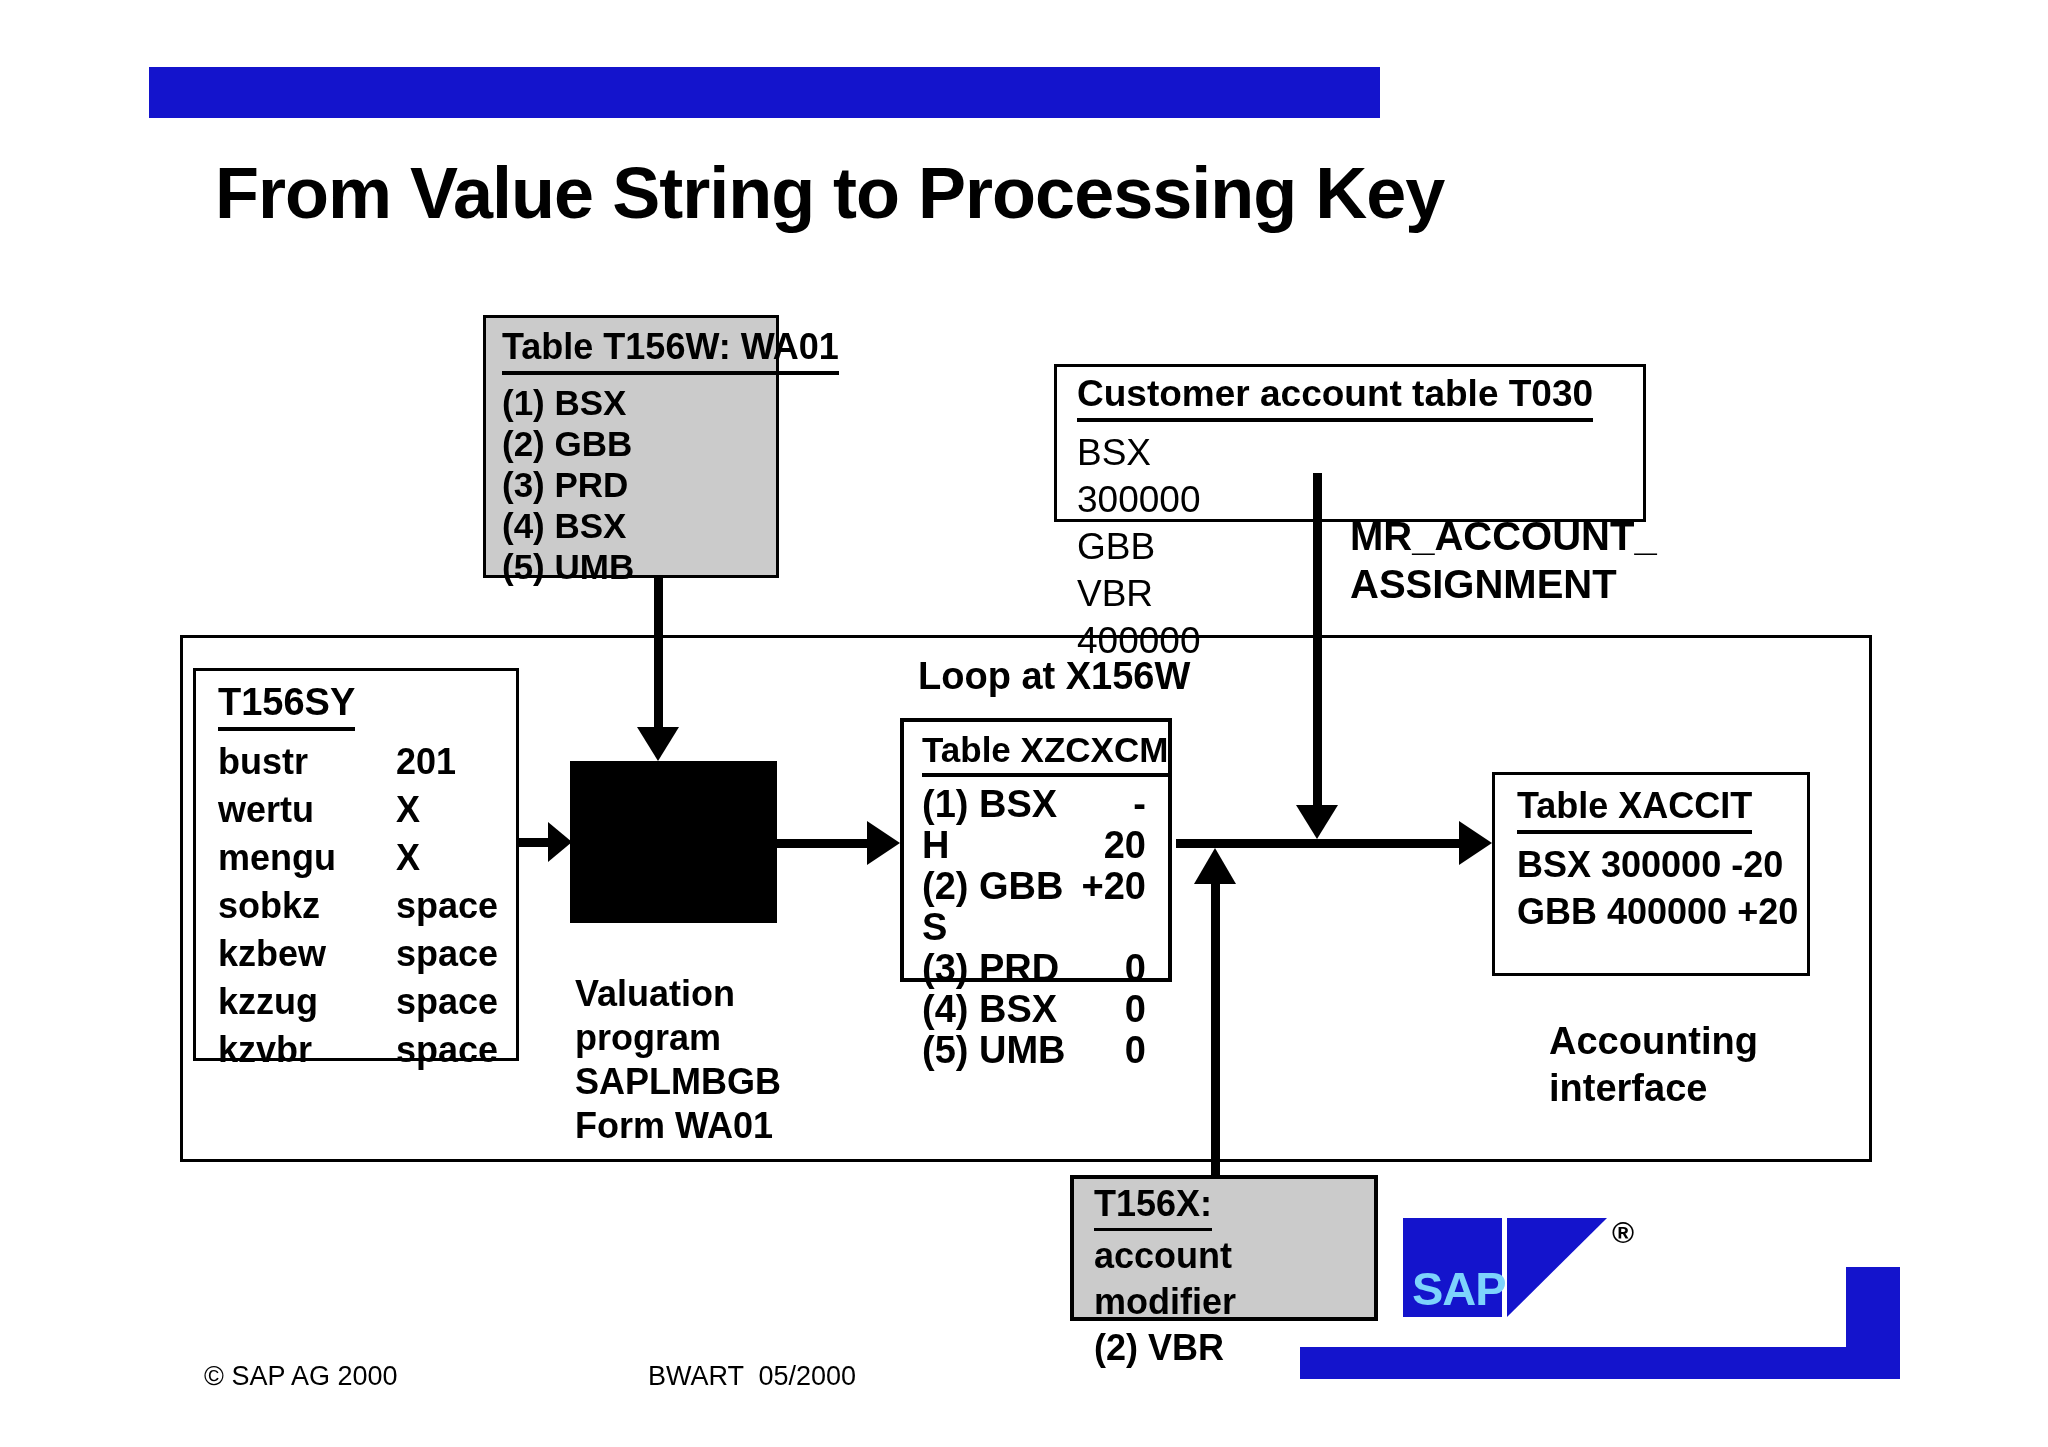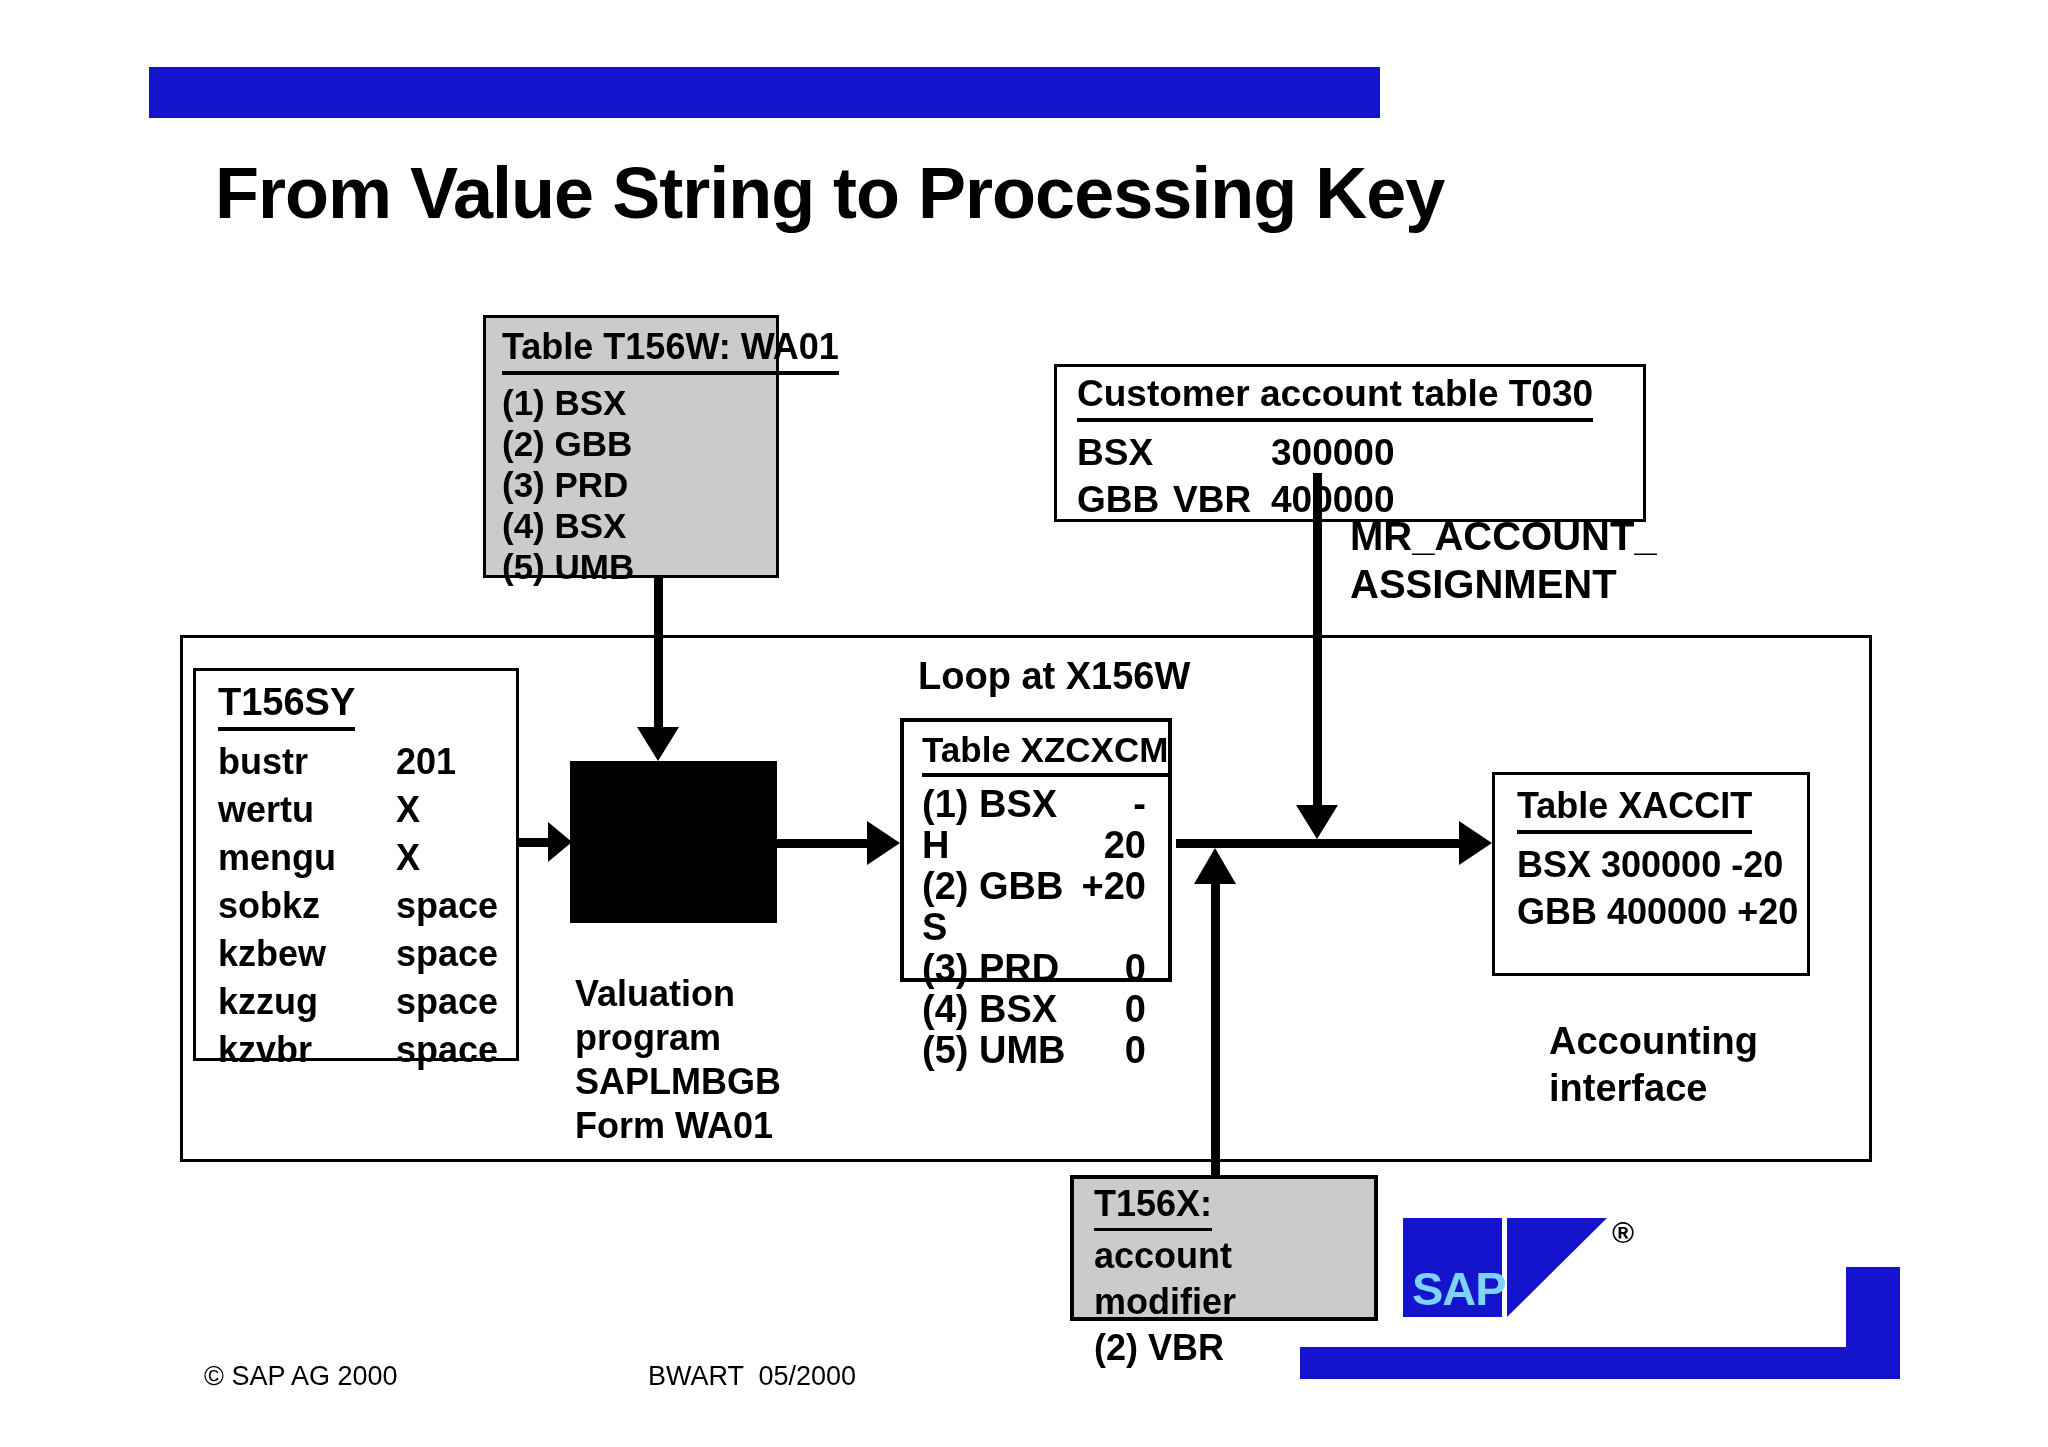--- a/index.html
+++ b/index.html
@@ -17,21 +17,21 @@
   .blabel{font-weight:bold;white-space:nowrap;}
   
   .stem{position:absolute;background:#000;}
   .head{position:absolute;width:0;height:0;}
   .head-down{border-left:21px solid transparent;border-right:21px solid transparent;border-top:34px solid #000;}
   .head-up{border-left:21px solid transparent;border-right:21px solid transparent;border-bottom:36px solid #000;}
   .head-right-sm{border-top:20px solid transparent;border-bottom:20px solid transparent;border-left:24px solid #000;}
   .head-right{border-top:22px solid transparent;border-bottom:22px solid transparent;border-left:33px solid #000;}
   
   .t156w-row{font-size:35px;line-height:41px;}
-  .t030-row{display:flex;font-size:37px;line-height:47px;font-weight:bold;}
+  .t030-row{display:flex;font-size:37px;line-height:47px;font-weight:normal;flex-direction:column;}
   .t030-key{width:96px;}
   .t030-mod{width:98px;}
   .sy-row{display:flex;font-size:36px;line-height:48px;font-weight:bold;}
   .sy-name{width:178px;}
   .xz-row{display:flex;font-size:38px;line-height:41px;font-weight:bold;}
   .xz-label{width:170px;}
   .xz-value{flex:1;text-align:right;}
   .xa-row{font-size:36px;line-height:47px;}
   .tx-line{font-size:36px;line-height:46px;font-weight:bold;}
   .val-line{font-size:36px;line-height:44px;font-weight:bold;}

